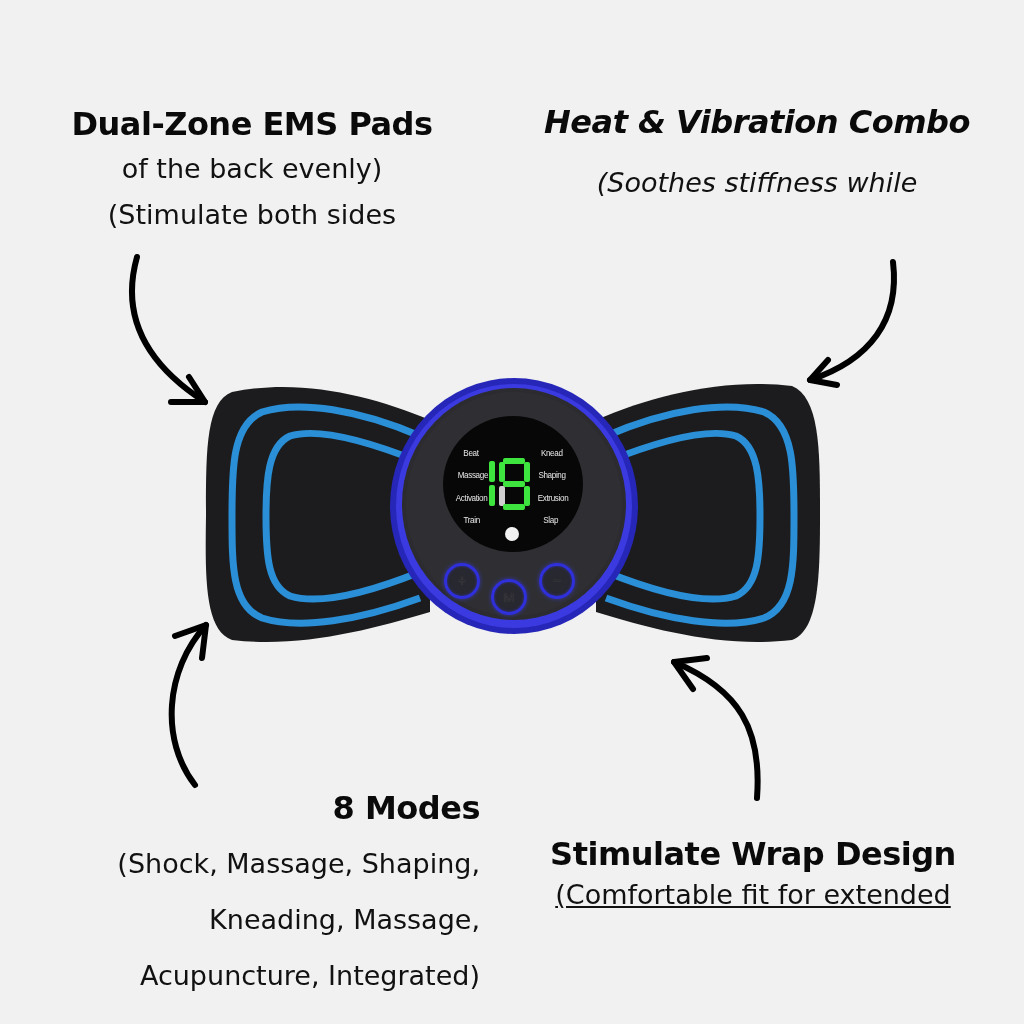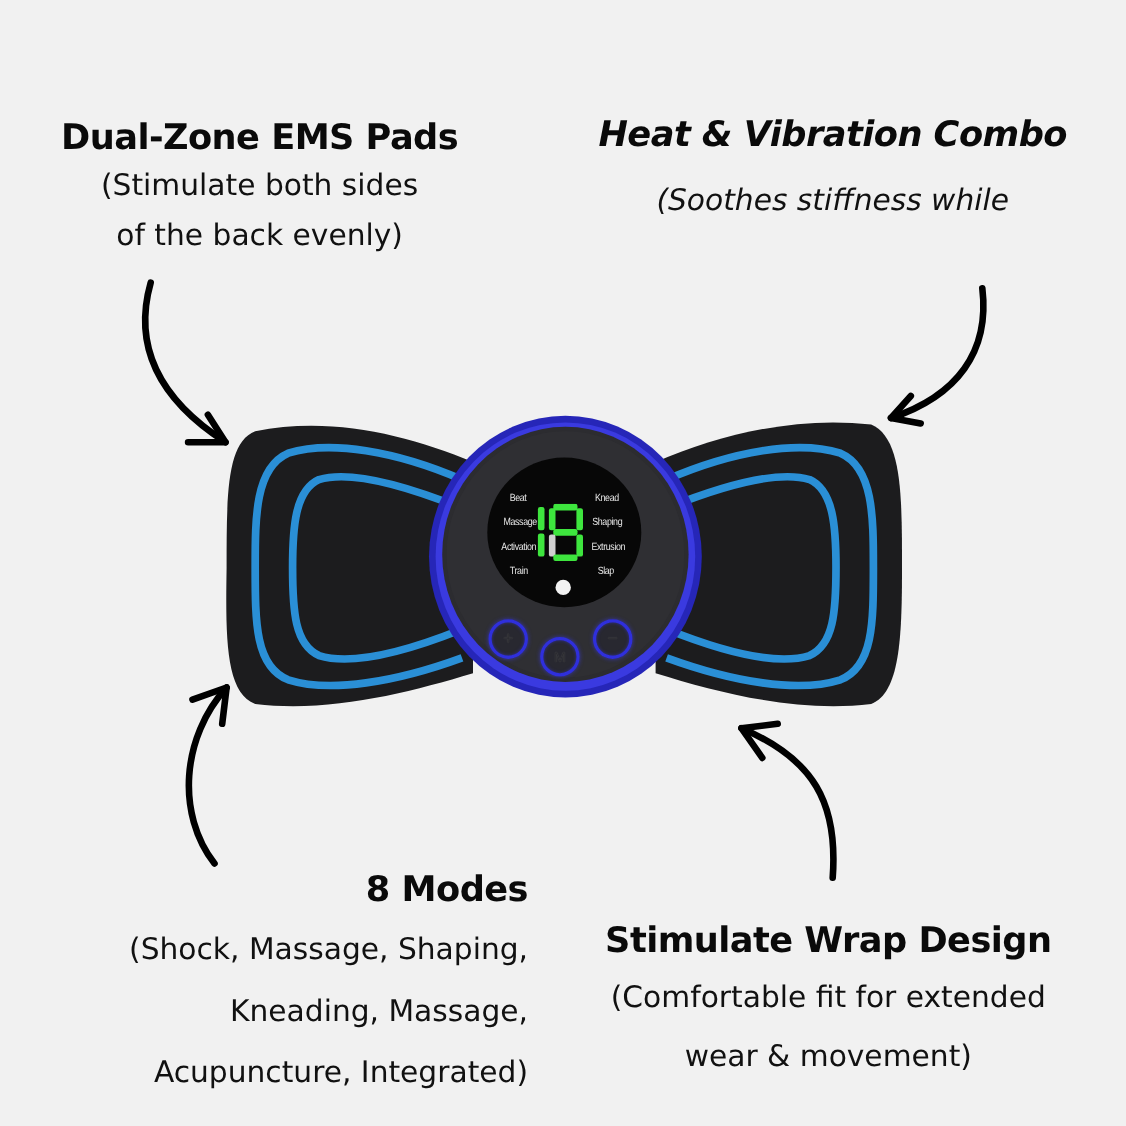--- a/index.html
+++ b/index.html
@@ -24,28 +24,28 @@
       line-height: 40px;
       white-space: nowrap;
     }
     .callout .desc {
       font-size: 27px;
       line-height: 42px;
       font-weight: normal;
       color: #111;
       white-space: nowrap;
     }
-    #callout-tl { left: 16px; top: 104px; width: 440px; }
+    #callout-tl { left: 32px; top: 104px; width: 440px; }
     #callout-tr { left: 512px; top: 102px; width: 490px; font-style: italic; }
     #callout-bl { left: 40px; top: 788px; width: 440px; text-align: right; }
     #callout-br { left: 508px; top: 834px; width: 490px; }
     #callout-tl .desc { margin-top: 4px; }
     #callout-tr .desc { margin-top: 20px; line-height: 42px; }
     #callout-bl .desc { line-height: 40px; margin-top: 16px; }
-    #callout-br .desc { line-height: 42px; margin-top: 12px; }
+    #callout-br .desc { line-height: 42px; margin-top: 0px; text-decoration: underline; }
 
     svg.layer { position: absolute; left: 0; top: 0; }
 
     .device-label {
       position: absolute;
       font-family: "Liberation Sans", sans-serif;
       font-size: 9.5px;
       color: #e8e8e8;
       letter-spacing: -0.4px;
       transform: scaleX(0.85);
@@ -153,33 +153,32 @@
 </div>
 <div class="btn" style="left:491px;top:579px;width:30px;height:30px;">
   <span style="font-size:13px;">M</span>
 </div>
 <div class="btn" style="left:539px;top:563px;width:30px;height:30px;">
   <span>−</span>
 </div>
 
 <div class="callout" id="callout-tl">
   <div class="title">Dual-Zone EMS Pads</div>
+  <div class="desc">of the back evenly)</div>
   <div class="desc">(Stimulate both sides</div>
-  <div class="desc">of the back evenly)</div>
 </div>
 
 <div class="callout" id="callout-tr">
   <div class="title">Heat &amp; Vibration Combo</div>
   <div class="desc">(Soothes stiffness while</div>
 </div>
 
 <div class="callout" id="callout-bl">
   <div class="title">8 Modes</div>
   <div class="desc">(Shock, Massage, Shaping,</div>
   <div class="desc">Kneading, Massage,</div>
   <div class="desc">Acupuncture, Integrated)</div>
 </div>
 
 <div class="callout" id="callout-br">
   <div class="title">Stimulate Wrap Design</div>
   <div class="desc">(Comfortable fit for extended</div>
-  <div class="desc">wear &amp; movement)</div>
 </div>
 
 </body></html>

